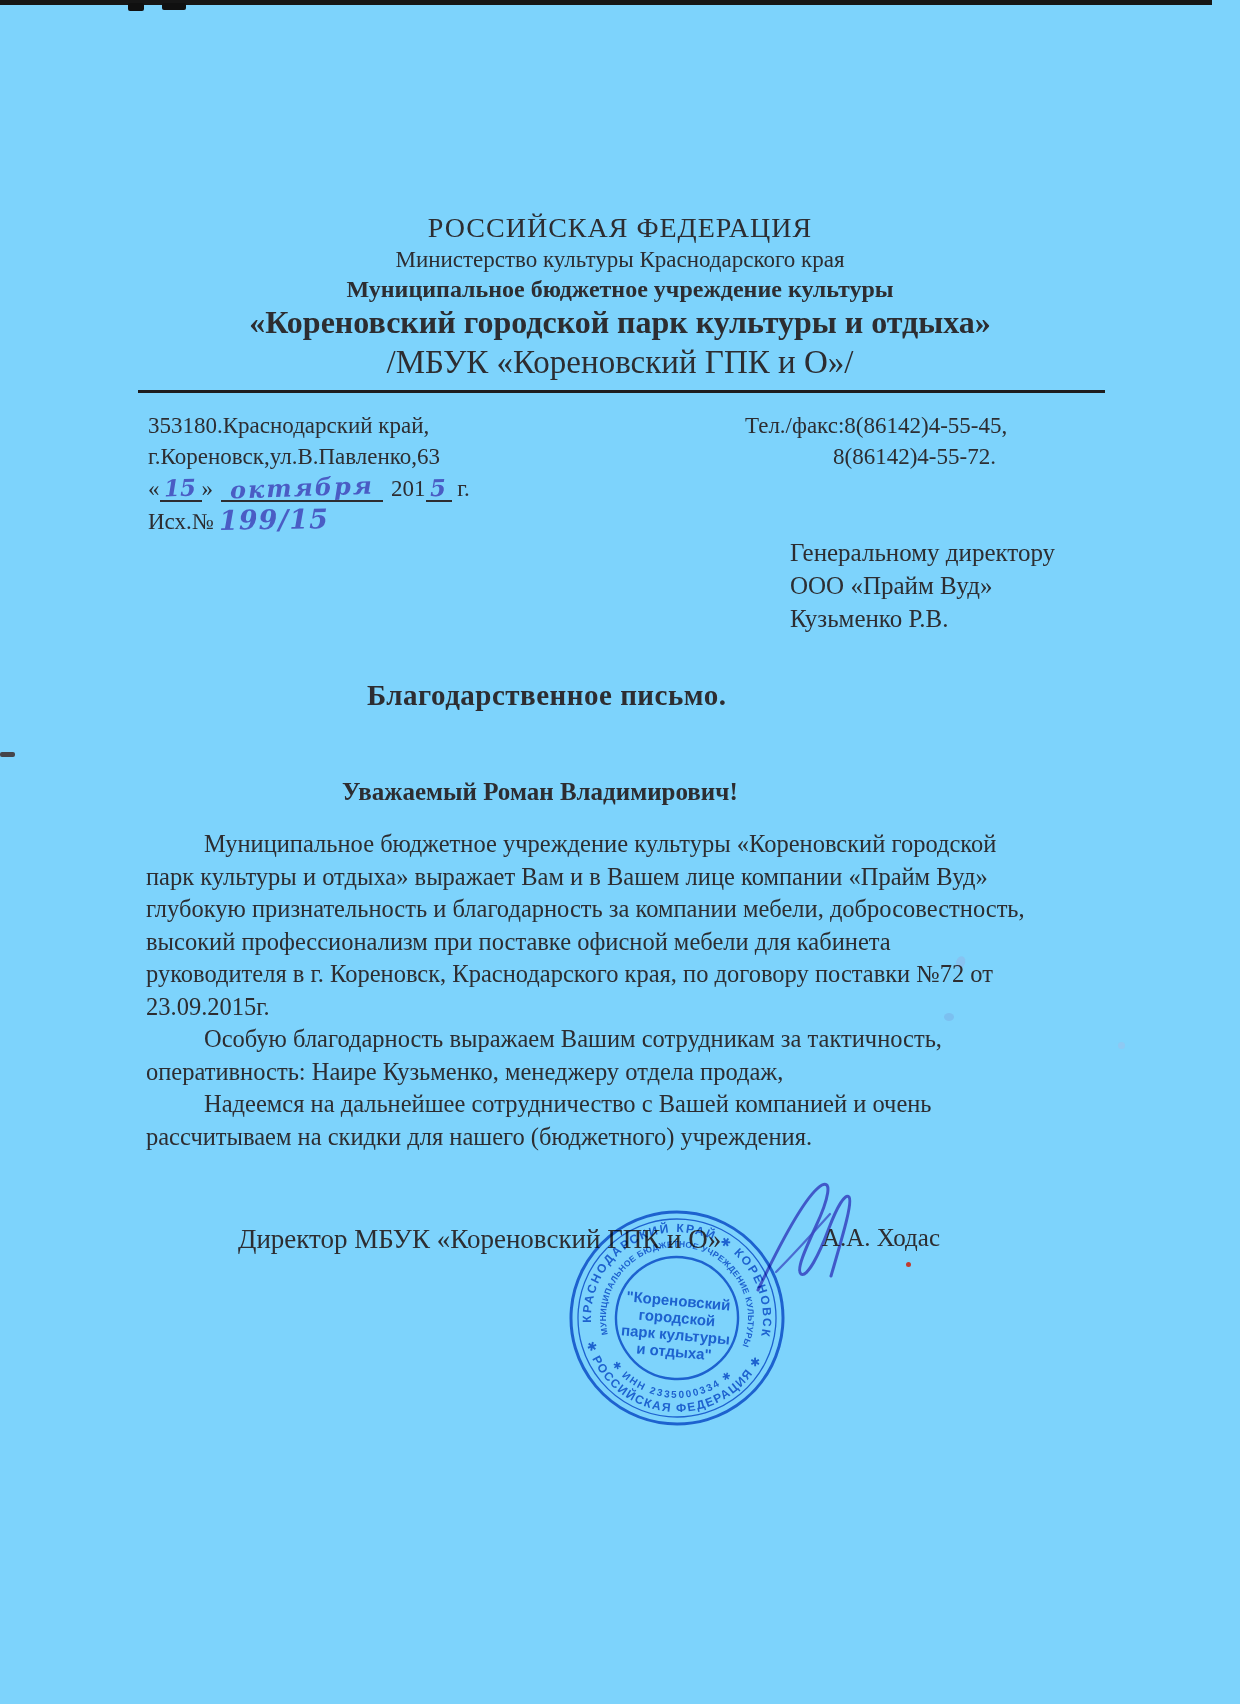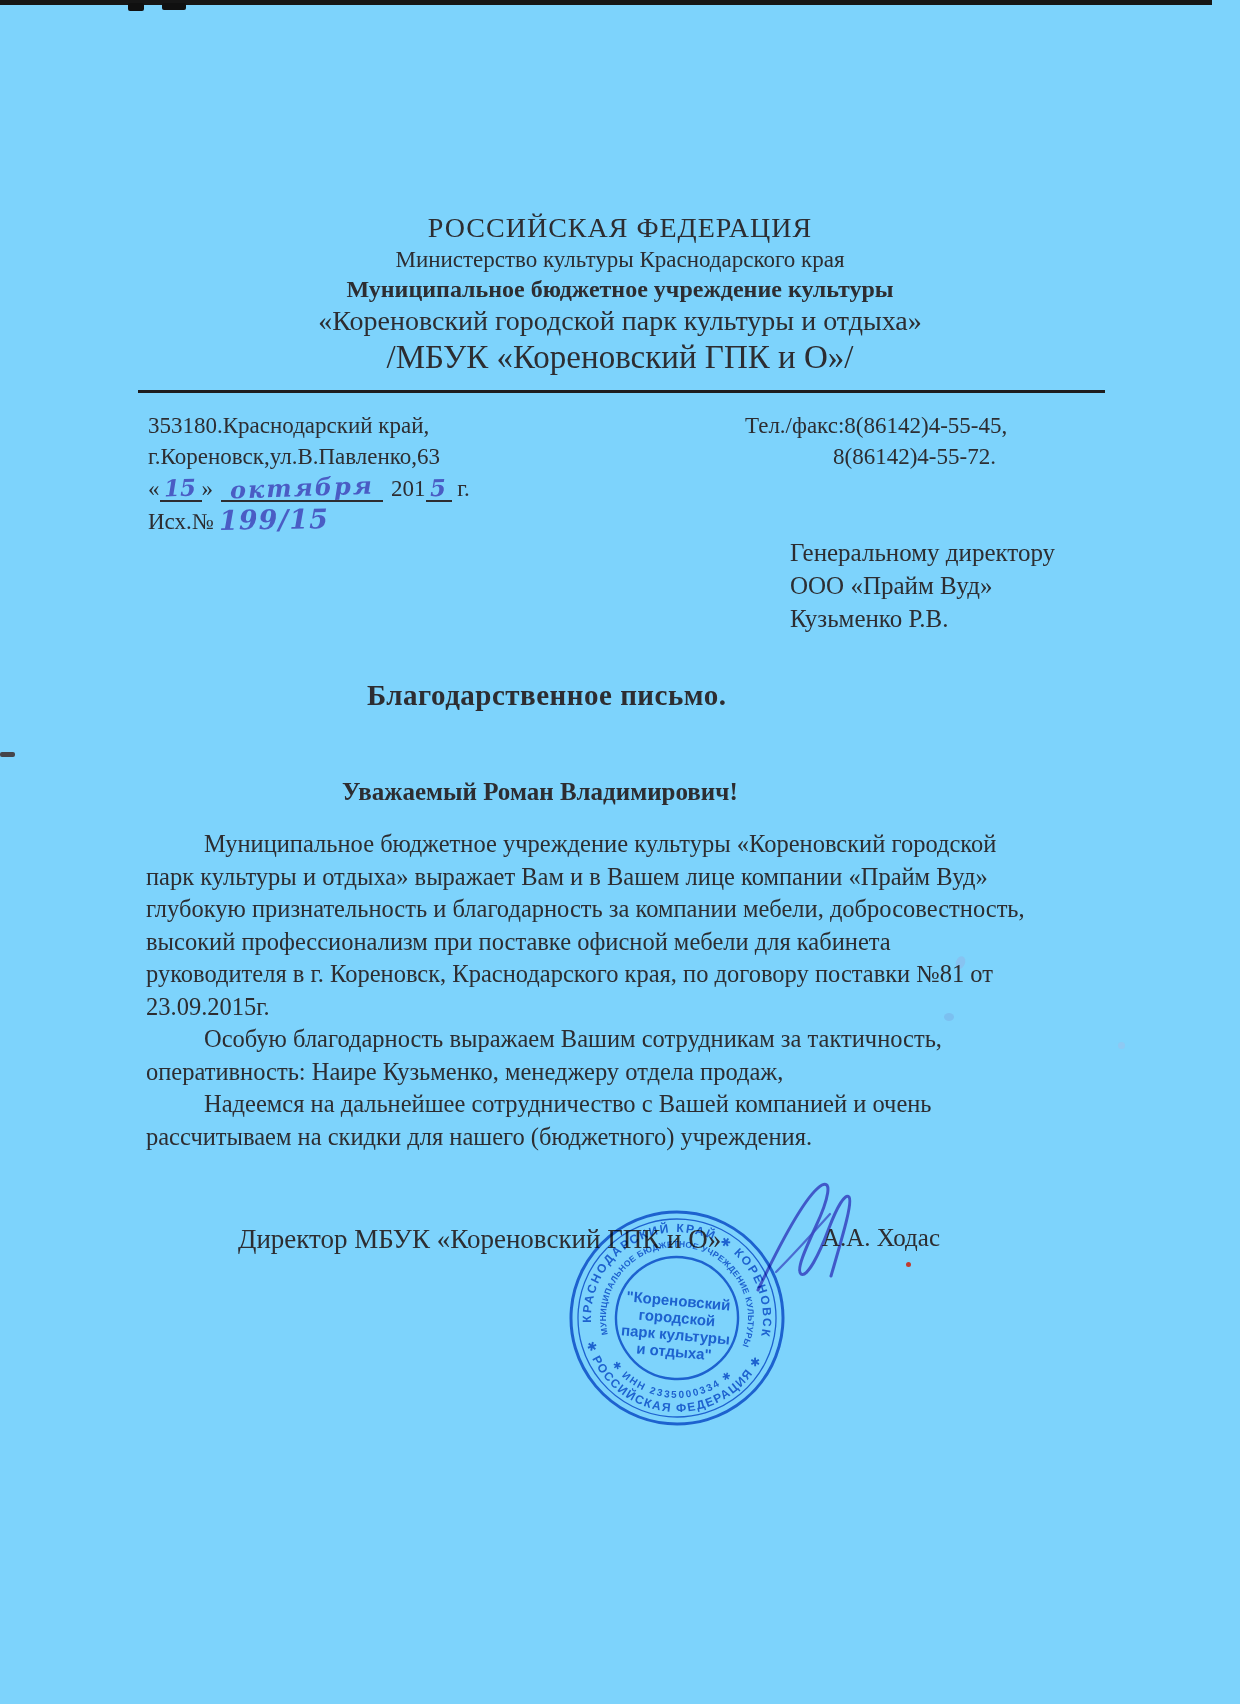--- a/index.html
+++ b/index.html
@@ -17,21 +17,21 @@
   .speck{position:absolute;border-radius:50%;}
   .speck.s1{left:956px;top:956px;width:9px;height:13px;background:#8fb6e8;opacity:.55;transform:rotate(20deg);}
   .speck.s2{left:1118px;top:1042px;width:7px;height:7px;background:#9fc0ea;opacity:.5;}
   .speck.s3{left:944px;top:1013px;width:10px;height:8px;background:#79a9e2;opacity:.45;}
 
   
   .letterhead{position:absolute;top:212px;left:0;width:1240px;text-align:center;line-height:1.12;}
   .h1{font-size:28px;letter-spacing:1px;}
   .h2{font-size:23px;margin-top:4px;}
   .h3{font-size:24px;font-weight:bold;margin-top:3px;}
-  .h4{font-size:28px;font-weight:normal;margin-top:2px;}
+  .h4{font-size:32px;font-weight:bold;margin-top:2px;}
   .h5{font-size:33px;margin-top:3px;}
 
   .divider{position:absolute;left:138px;top:390px;width:967px;height:3px;background:#1d1d1f;}
 
   
   .info-left{position:absolute;left:148px;top:410px;font-size:23px;line-height:31px;}
   .info-right{position:absolute;left:745px;top:410px;width:368px;font-size:23px;line-height:31px;}
   .phone2{padding-left:88px;}
   .slot{display:inline-block;border-bottom:2px solid #2d2d31;text-align:center;line-height:1;}
   .slot-day{width:42px;}
@@ -122,21 +122,21 @@
   </div>
 
   <div class="title">Благодарственное письмо.</div>
   <div class="salutation">Уважаемый Роман Владимирович!</div>
 
   <div class="letter-body">
     <div class="bline ind1">Муниципальное бюджетное учреждение культуры «Кореновский городской</div>
     <div class="bline">парк культуры и отдыха» выражает Вам и в Вашем лице компании «Прайм Вуд»</div>
     <div class="bline">глубокую признательность и благодарность за компании мебели, добросовестность,</div>
     <div class="bline">высокий профессионализм при поставке офисной мебели для кабинета</div>
-    <div class="bline">руководителя в г. Кореновск, Краснодарского края, по договору поставки №81 от</div>
+    <div class="bline">руководителя в г. Кореновск, Краснодарского края, по договору поставки №72 от</div>
     <div class="bline">23.09.2015г.</div>
     <div class="bline ind1">Особую благодарность выражаем Вашим сотрудникам за тактичность,</div>
     <div class="bline">оперативность: Наире Кузьменко, менеджеру отдела продаж,</div>
     <div class="bline ind1">Надеемся на дальнейшее сотрудничество с Вашей компанией и очень</div>
     <div class="bline">рассчитываем на скидки для нашего (бюджетного) учреждения.</div>
   </div>
 
   <div class="sign-left">Директор МБУК «Кореновский ГПК и О»</div>
   <div class="sign-right">А.А. Ходас</div>
   <div class="red-dot"></div>

